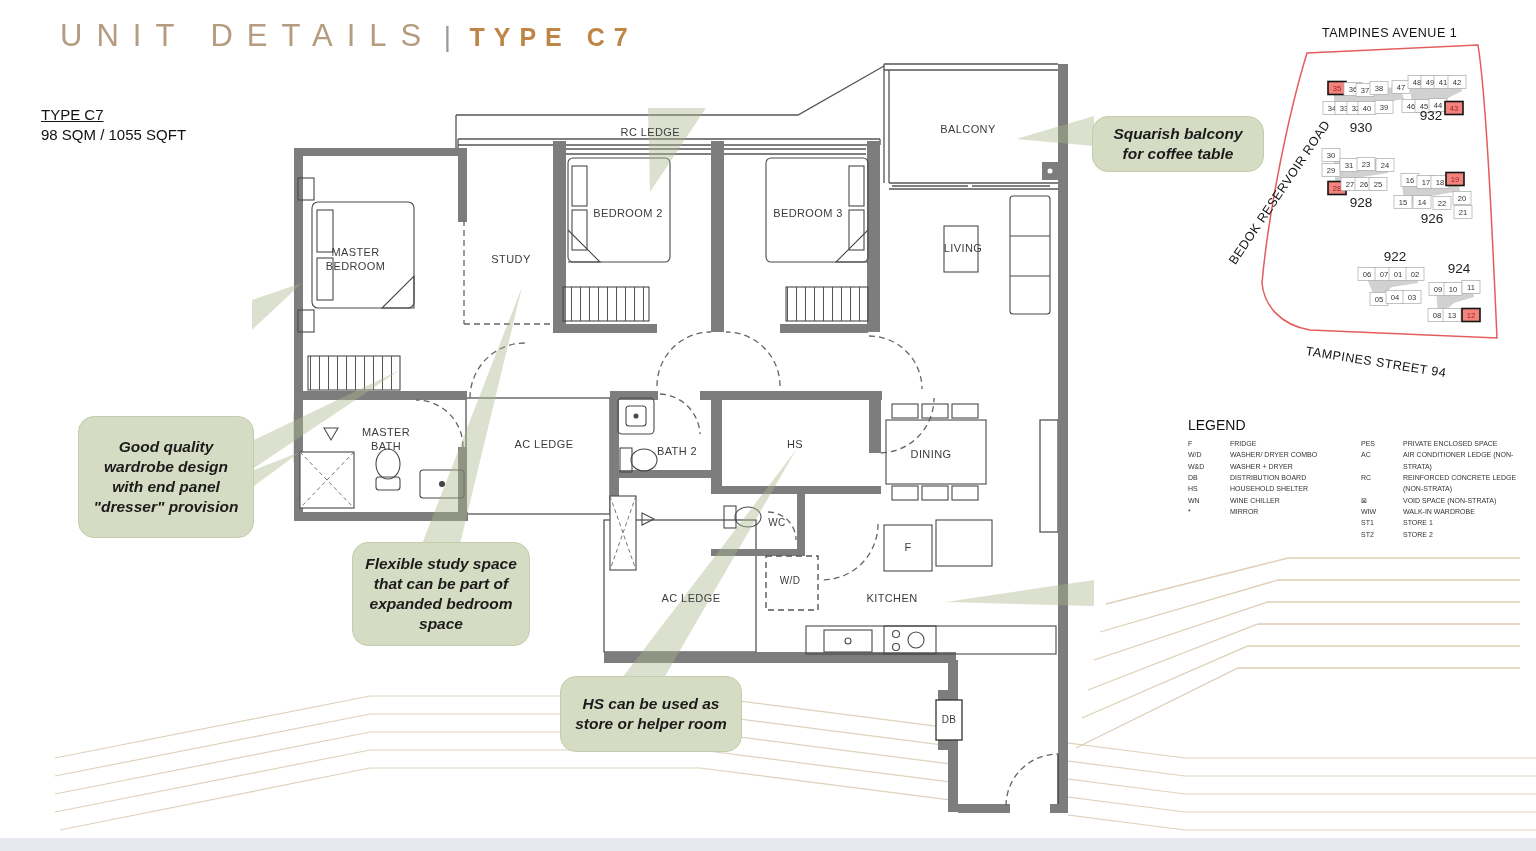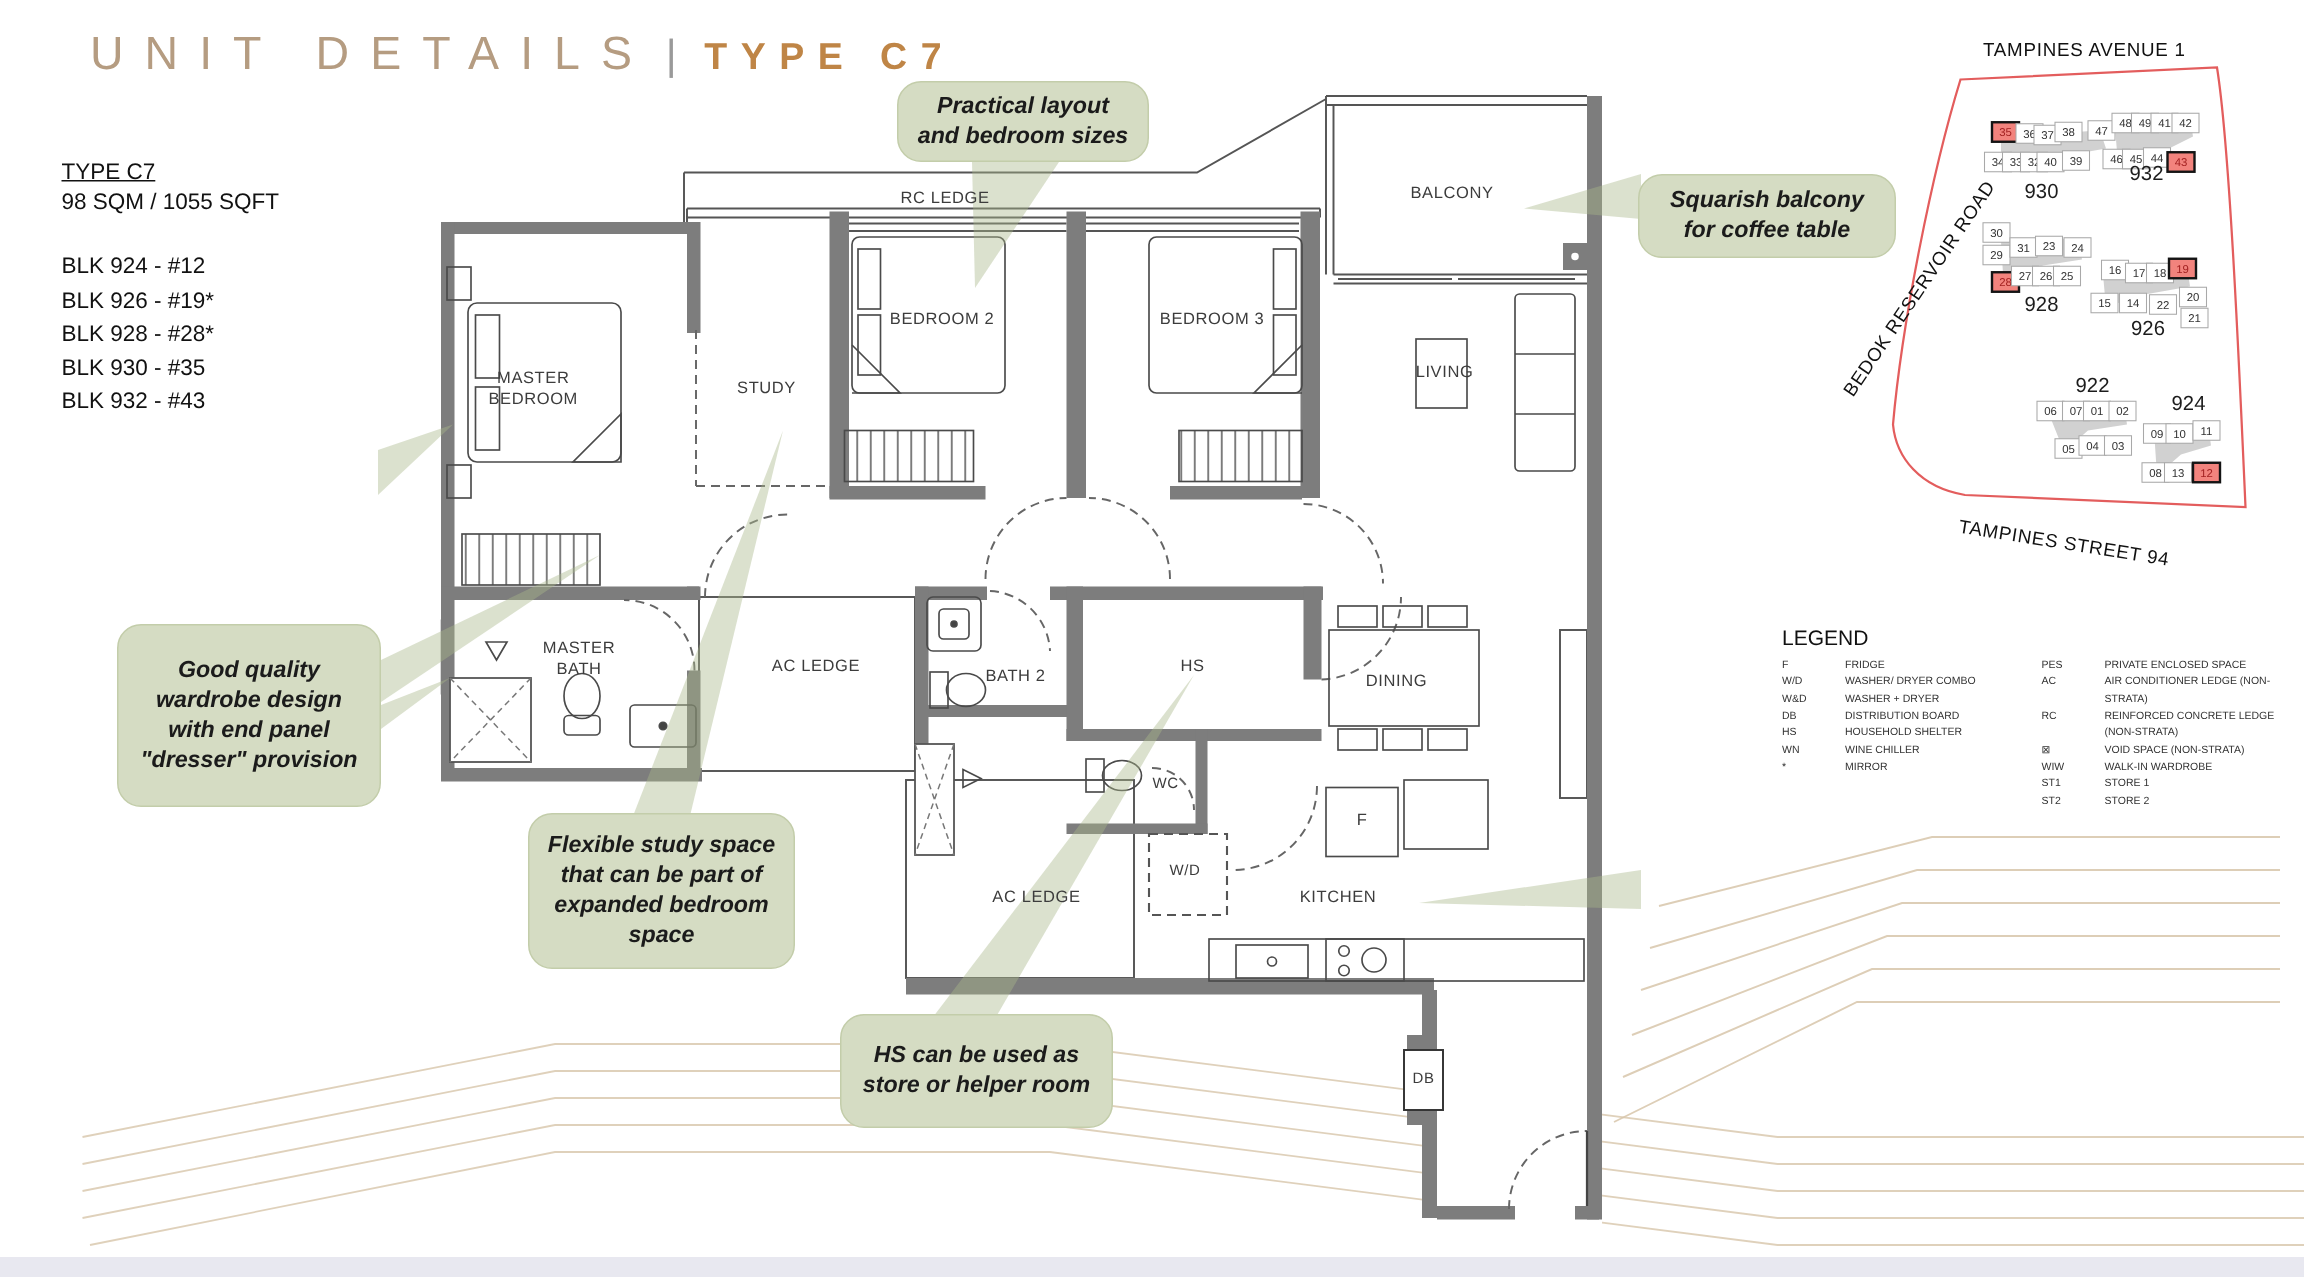--- a/index.html
+++ b/index.html
@@ -68,27 +68,20 @@
 
   <div id="hdr">
     <span class="t-left">UNIT DETAILS</span>
     <span class="t-sep">|</span>
     <span class="t-right">TYPE C7</span>
   </div>
 
   <div id="info">
     <div class="type">TYPE C7</div>
     <div>98 SQM / 1055 SQFT</div>
-    <div id="blk-list">
-        <div>BLK 924 - #12</div>
-        <div>BLK 926 - #19*</div>
-        <div>BLK 928 - #28*</div>
-        <div>BLK 930 - #35</div>
-        <div>BLK 932 - #43</div>
-      </div>
   </div>
 
   <svg id="plan" width="1536" height="851" viewBox="0 0 1536 851">
     <defs>
       <pattern id="comb" width="9" height="12" patternUnits="userSpaceOnUse">
         <path d="M4.5,0 V12" stroke="#555" stroke-width="1"></path>
       </pattern>
     </defs>
 
     <path fill="#ffffff" d="M294,150 L456,150 L456,115 L800,115 L884,64 L1068,64 L1068,817 L948,817 L948,667 L604,667 L604,522 L294,522 Z"></path>
@@ -232,40 +225,39 @@
       <polygon points="1094,116 1094,146 1016,139"></polygon>
       <polygon points="252,300 252,330 302,283"></polygon>
       <polygon points="254,440 254,468 400,370"></polygon>
       <polygon points="254,470 254,486 300,452"></polygon>
       <polygon points="422,544 460,544 522,287"></polygon>
       <polygon points="622,678 664,678 796,450"></polygon>
       <polygon points="1094,580 1094,606 946,602"></polygon>
     </g>
   </svg>
 
-  <div class="rl" style="left:580px;top:126px;width:100px;">RC LEDGE</div>
+  <div class="rl" style="left:580px;top:126px;width:100px;text-align:right;">RC LEDGE</div>
   <div class="rl" style="left:318px;top:246px;width:75px;">MASTER BEDROOM</div>
   <div class="rl" style="left:480px;top:253px;width:62px;">STUDY</div>
   <div class="rl" style="left:592px;top:207px;width:72px;">BEDROOM 2</div>
   <div class="rl" style="left:772px;top:207px;width:72px;">BEDROOM 3</div>
   <div class="rl" style="left:918px;top:123px;width:100px;">BALCONY</div>
   <div class="rl" style="left:928px;top:242px;width:70px;">LIVING</div>
   <div class="rl" style="left:352px;top:426px;width:68px;">MASTER BATH</div>
   <div class="rl" style="left:514px;top:438px;width:60px;">AC LEDGE</div>
   <div class="rl" style="left:656px;top:445px;width:42px;">BATH 2</div>
   <div class="rl" style="left:775px;top:438px;width:40px;">HS</div>
   <div class="rl" style="left:896px;top:448px;width:70px;">DINING</div>
   <div class="rl rl-sm" style="left:761px;top:517px;width:32px;">WC</div>
   <div class="rl rl-sm" style="left:771px;top:575px;width:38px;">W/D</div>
   <div class="rl" style="left:661px;top:592px;width:60px;">AC LEDGE</div>
   <div class="rl" style="left:857px;top:592px;width:70px;">KITCHEN</div>
   <div class="rl" style="left:898px;top:541px;width:20px;">F</div>
   <div class="rl rl-sm" style="left:938px;top:714px;width:22px;">DB</div>
 
-  <div class="callout" style="left:598px;top:54px;width:168px;height:54px;">Practical layout and bedroom sizes</div>
   <div class="callout" style="left:1092px;top:104px;width:172px;height:56px;margin-top:12px;">Squarish balcony for coffee table</div>
   <div class="callout" style="left:78px;top:416px;width:176px;height:122px;">Good quality wardrobe design with end panel "dresser" provision</div>
   <div class="callout" style="left:352px;top:542px;width:178px;height:104px;">Flexible study space that can be part of expanded bedroom space</div>
   <div class="callout" style="left:560px;top:676px;width:182px;height:76px;">HS can be used as store or helper room</div>
 
   <div class="road" id="road-top">TAMPINES AVENUE 1</div>
   <div class="road" id="road-left">BEDOK RESERVOIR ROAD</div>
   <div class="road" id="road-bottom">TAMPINES STREET 94</div>
   <svg id="sm-svg" width="290" height="355" viewBox="0 0 290 355">
     <path d="M57,28 L228,20 C236,70 242,200 247,313 L60,305 C30,300 14,280 12,258 C18,190 38,90 57,28 Z" fill="none" stroke="#e35d5d" stroke-width="1.5"></path>

